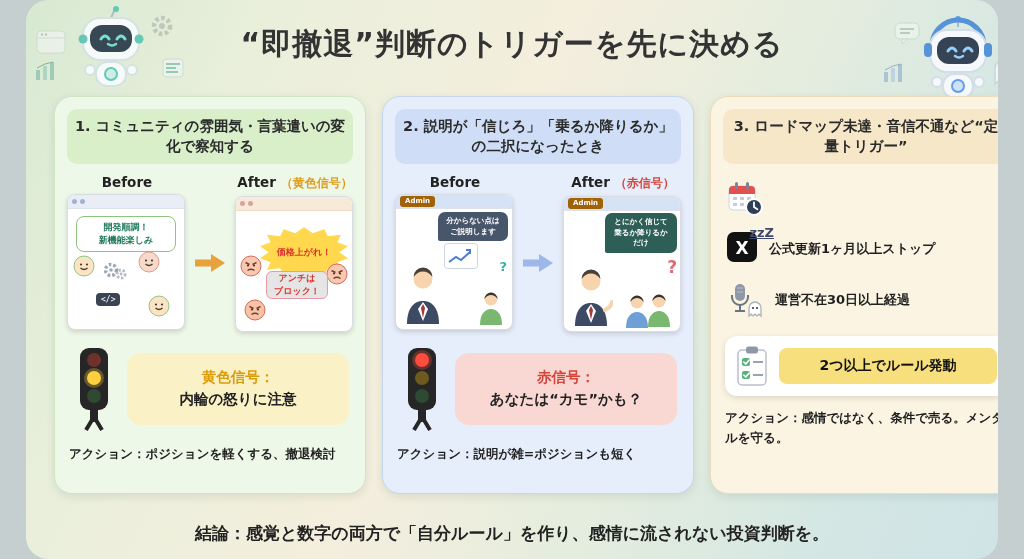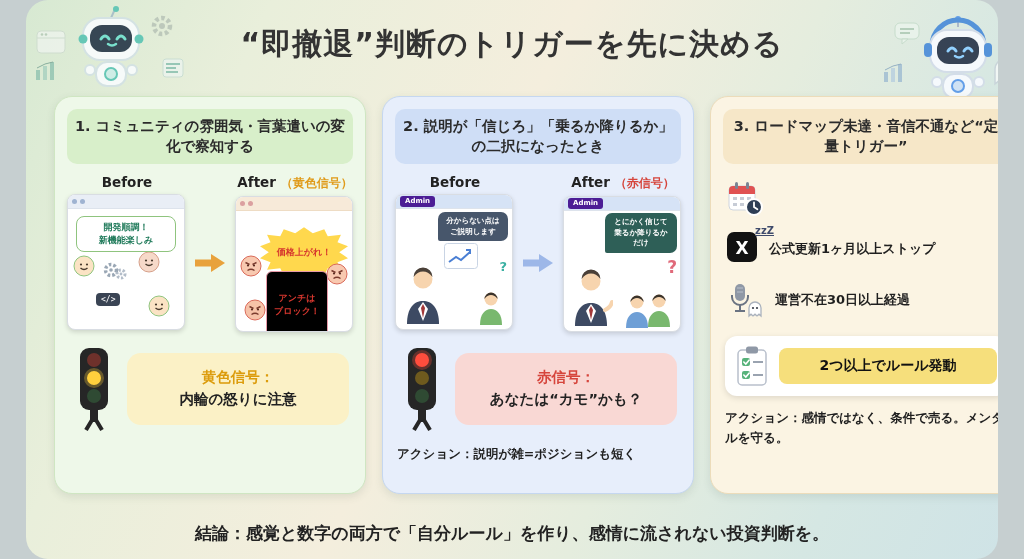--- a/index.html
+++ b/index.html
@@ -22,34 +22,34 @@
   .balabel{font-weight:bold;font-size:13.5px;color:#222;margin:0 0 4px 2px;text-align:center;}
   .tag-y{color:#e09b1a;font-size:12px;}
   .tag-r{color:#d6453c;font-size:12px;}
   .arrow{position:absolute;left:50%;top:78px;transform:translateX(-50%);}
   .win{width:118px;height:136px;background:#fff;border:1px solid #d9dde3;border-radius:8px;position:relative;
     box-shadow:0 2px 5px rgba(0,0,0,.15);overflow:hidden;box-sizing:border-box;}
   .winbar{height:13px;background:#e9eef6;border-bottom:1px solid #dde3ec;display:flex;align-items:center;padding:0 4px;gap:3px;}
   .winbar-warm{background:#f7ead9;border-bottom:1px solid #eedcc4;}
   .windot{width:5px;height:5px;border-radius:50%;background:#9fb3d1;display:inline-block;}
   .windot.r{background:#dba0a0;}
-  .adminchip{background:#4c1d95;color:#fff;font-size:7px;font-weight:bold;padding:1px 5px;border-radius:3px;line-height:1.3;}
+  .adminchip{background:#a16207;color:#fff;font-size:7px;font-weight:bold;padding:1px 5px;border-radius:3px;line-height:1.3;}
   .bubble-green{margin:7px auto 0;width:94px;background:#fff;border:1.5px solid #8fc47e;border-radius:8px;
     font-size:9px;font-weight:bold;color:#1f7a5a;text-align:center;padding:4px 2px;white-space:pre-line;position:relative;z-index:2;}
   .av1{position:absolute;left:5px;top:60px;}
   .gears{position:absolute;left:34px;top:66px;}
   .av2{position:absolute;left:70px;top:56px;}
   .codebox{position:absolute;left:28px;top:98px;background:#3a4454;color:#fff;font-size:8px;
     font-family:"DejaVu Sans Mono","Liberation Mono",monospace;padding:2px 5px;border-radius:4px;}
   .av3{position:absolute;left:80px;top:100px;}
   .burst{position:absolute;top:30px;left:24px;width:88px;height:50px;background:#ffd84d;display:flex;align-items:center;justify-content:center;
     clip-path:polygon(50% 0,60% 12%,73% 4%,77% 18%,92% 15%,88% 30%,100% 38%,90% 50%,100% 62%,88% 70%,92% 85%,77% 82%,73% 96%,60% 88%,50% 100%,40% 88%,27% 96%,23% 82%,8% 85%,12% 70%,0 62%,10% 50%,0 38%,12% 30%,8% 15%,23% 18%,27% 4%,40% 12%);}
   .burst span{color:#d6372e;font-weight:bold;font-size:9px;}
-  .blockbox{position:absolute;top:74px;left:30px;background:#000000;border:1px solid #e89aa8;color:#d6372e;
-    font-weight:bold;font-size:9px;padding:20px 7px;border-radius:6px;text-align:center;white-space:pre-line;z-index:2;}
+  .blockbox{position:absolute;top:74px;left:30px;background:#e5e5e5;border:1px solid #e89aa8;color:#d6372e;
+    font-weight:bold;font-size:9px;padding:0 7px;border-radius:6px;text-align:center;white-space:pre-line;z-index:2;}
   .av4{position:absolute;left:4px;top:58px;}
   .av5{position:absolute;left:90px;top:66px;}
   .av6{position:absolute;left:8px;top:102px;}
   .bub-dark{position:absolute;right:4px;top:17px;width:64px;background:#47566b;color:#fff;font-size:7.5px;font-weight:bold;
     padding:4px 3px;border-radius:7px 7px 7px 2px;text-align:center;white-space:pre-line;line-height:1.4;z-index:2;}
   .bub-teal{position:absolute;right:3px;top:16px;width:66px;background:#2e5f57;color:#fff;font-size:7.5px;font-weight:bold;
     padding:4px 3px;border-radius:7px 7px 7px 2px;text-align:center;white-space:pre-line;line-height:1.4;z-index:2;}
   .suitman{position:absolute;left:5px;bottom:5px;}
   .chartcard{position:absolute;left:48px;top:48px;}
   .smallman1{position:absolute;right:8px;bottom:4px;}
@@ -61,21 +61,21 @@
   .sigbox .st{font-size:14.5px;font-weight:bold;display:block;}
   .sigbox .sx{font-size:14.5px;font-weight:bold;color:#222;display:block;}
   .sb-y{background:#fbf1c6;}
   .sb-y .st{color:#dc9c0c;}
   .sb-r{background:#f9d8d4;}
   .sb-r .st{color:#d6453c;}
   .action{margin-top:12px;font-size:12.5px;font-weight:bold;color:#1f1f1f;line-height:1.55;padding:0 2px;}
   .trow{display:flex;align-items:center;gap:12px;margin:16px 4px 0;}
   .ttext{font-size:13px;font-weight:bold;color:#1f1f1f;}
   .xwrap{position:relative;display:inline-block;}
-  .zzz{position:absolute;top:-7px;right:-17px;font-size:10px;font-weight:bold;color:#3e4a6b;text-decoration:underline;}
+  .zzz{position:absolute;top:-7px;right:-17px;font-size:13px;font-weight:bold;color:#3e4a6b;text-decoration:underline;}
   .rulecard{margin:18px 2px 0;background:#fff;border-radius:12px;box-shadow:0 2px 6px rgba(0,0,0,.12);
     padding:9px 10px;display:flex;align-items:center;gap:10px;}
   .rulepill{background:#f6df7c;border-radius:8px;padding:9px 8px;font-size:14px;font-weight:bold;color:#111;flex:1;text-align:center;}
   .footer{position:absolute;left:0;right:0;bottom:14px;text-align:center;font-size:17px;font-weight:bold;color:#222;}
   .deco{position:absolute;opacity:.65;}
   .robot{position:absolute;opacity:.95;}
 </style>
 </head>
 <body>
 
@@ -252,20 +252,21 @@
           <circle cx="23" cy="50" r="7" fill="#2f4a33"></circle>
           <rect x="19" y="64" width="8" height="12" fill="#262626"></rect>
           <path d="M15 84 l6 -10 M31 84 l-6 -10" stroke="#262626" stroke-width="4"></path>
         </svg>
         <div class="sigbox sb-y">
           <span class="st">黄色信号：</span>
           <span class="sx">内輪の怒りに注意</span>
         </div>
       </div>
 
+      <div class="action">アクション：ポジションを軽くする、撤退検討</div>
     </section>
 
     <section class="panel p2">
       <div class="phead ph2">2. 説明が「信じろ」「乗るか降りるか」の二択になったとき</div>
 
       <div class="ba">
         <div class="col">
           <div class="balabel">Before</div>
           <div class="win">
             <div class="winbar" style="background:#d6e3f6;">

